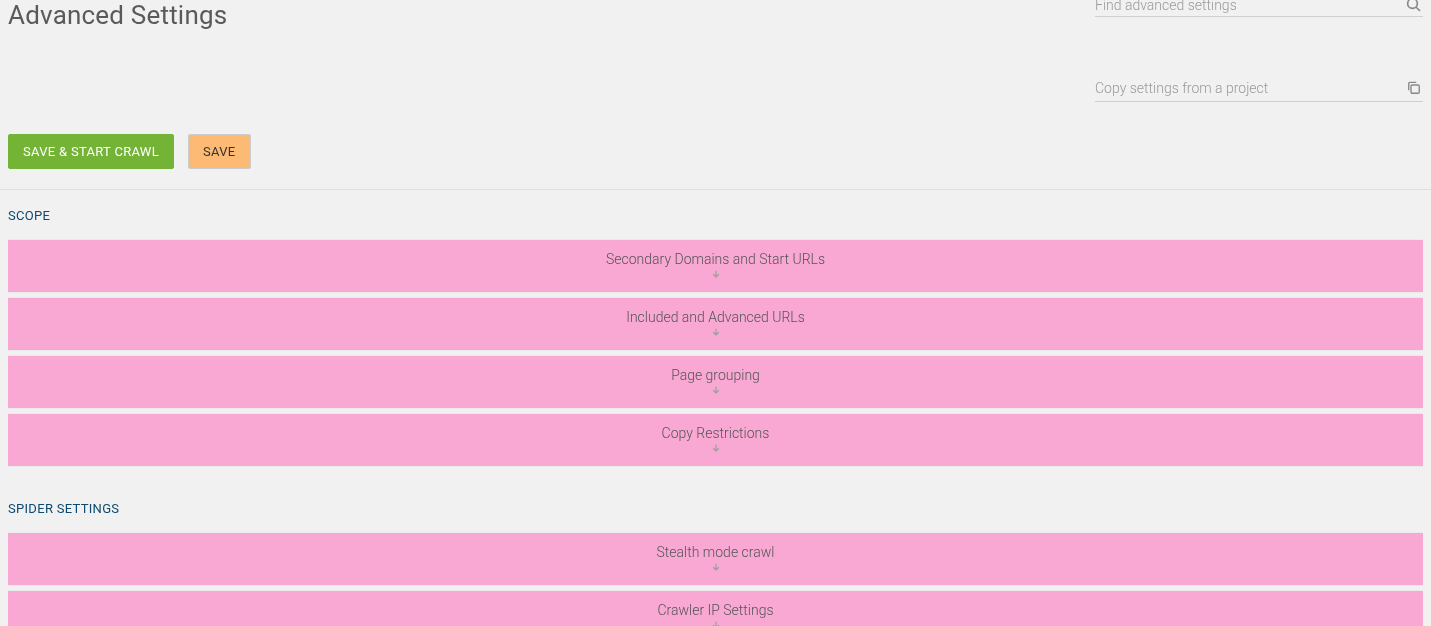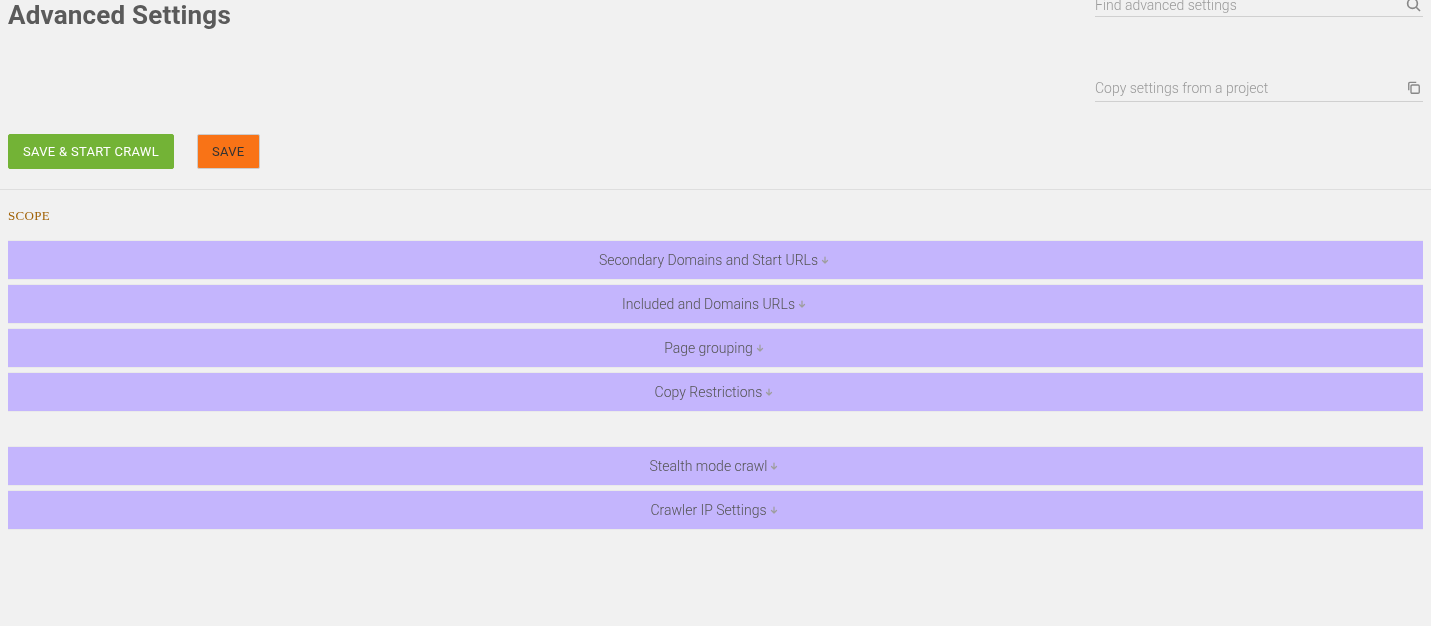--- a/index.html
+++ b/index.html
@@ -20,21 +20,21 @@
       padding: 0 8px;
     }
     .header-row {
       display: flex;
       justify-content: space-between;
       align-items: flex-start;
       padding-top: 2px;
     }
     .page-title {
       font-size: 26px;
-      font-weight: 700;
+      font-weight: 400;
       color: #5a5a5a;
       letter-spacing: 0.2px;
       margin-top: -2px;
     }
     .top-inputs {
       width: 328px;
       display: flex;
       flex-direction: column;
       gap: 28px;
       align-items: center;
@@ -67,70 +67,70 @@
       align-items: center;
       justify-content: center;
       flex-shrink: 0;
     }
     .copy-row-wrap {
       margin-top: 34px;
       gap: 6px;
     }
     .button-row {
       display: flex;
-      gap: 23px;
+      gap: 14px;
       margin-top: 32px;
       margin-bottom: 20px;
     }
     .btn {
       font-size: 13px;
       letter-spacing: 0.3px;
       padding: 9px 14px;
       border-radius: 2px;
       cursor: pointer;
       font-family: inherit;
       font-weight: 400;
     }
     .btn-primary {
       background: #73b336;
       color: #fff;
       border: 1px solid #73b336;
     }
     .btn-secondary {
-      background: #f97316;
+      background: #fdba74;
       color: #333;
       border: 1px solid #ccc;
     }
     .divider {
       border: none;
       border-top: 1px solid #dedede;
       margin: 0 -8px 18px -8px;
     }
     .section-title {
       font-size: 13px;
       font-weight: 400;
-      color: #a16207;
+      color: #0c4a6e;
       letter-spacing: 0.3px;
       margin-bottom: 16px;
       margin-top: 0;
-      font-family: Liberation Serif, serif;
     }
     .section {
       margin-bottom: 34px;
     }
     .panel {
-      background: #c4b5fd;
+      background: #f9a8d4;
       border-top: 1px solid #eaeaea;
       border-bottom: 1px solid #eaeaea;
       display: flex;
       align-items: center;
       justify-content: center;
       padding: 11px 16px;
       cursor: pointer;
       margin-bottom: 4px;
+      flex-direction: column;
     }
     .panel:last-child {
       margin-bottom: 0;
     }
     .panel-label {
       font-size: 14px;
       color: #555;
       font-weight: 300;
     }
     .expand-icon {
@@ -185,21 +185,21 @@
     <div class="section-title">SCOPE</div>
     <div class="panel">
       <span class="panel-label">Secondary Domains and Start URLs</span>
       <span class="expand-icon">
         <svg viewBox="0 0 24 24" fill="currentColor">
             <path d="M12 18 L12 6 M12 18 l-5-5 M12 18 l5-5" stroke="currentColor" stroke-width="2.5" stroke-linecap="round" fill="none"></path>
           </svg>
       </span>
     </div>
     <div class="panel">
-      <span class="panel-label">Included and Domains URLs</span>
+      <span class="panel-label">Included and Advanced URLs</span>
       <span class="expand-icon">
         <svg viewBox="0 0 24 24" fill="currentColor">
             <path d="M12 18 L12 6 M12 18 l-5-5 M12 18 l5-5" stroke="currentColor" stroke-width="2.5" stroke-linecap="round" fill="none"></path>
           </svg>
       </span>
     </div>
     <div class="panel">
       <span class="panel-label">Page grouping</span>
       <span class="expand-icon">
         <svg viewBox="0 0 24 24" fill="currentColor">
@@ -211,20 +211,21 @@
       <span class="panel-label">Copy Restrictions</span>
       <span class="expand-icon">
         <svg viewBox="0 0 24 24" fill="currentColor">
             <path d="M12 18 L12 6 M12 18 l-5-5 M12 18 l5-5" stroke="currentColor" stroke-width="2.5" stroke-linecap="round" fill="none"></path>
           </svg>
       </span>
     </div>
   </div>
 
   <div class="section">
+    <div class="section-title">SPIDER SETTINGS</div>
     <div class="panel">
       <span class="panel-label">Stealth mode crawl</span>
       <span class="expand-icon">
         <svg viewBox="0 0 24 24" fill="currentColor">
             <path d="M12 18 L12 6 M12 18 l-5-5 M12 18 l5-5" stroke="currentColor" stroke-width="2.5" stroke-linecap="round" fill="none"></path>
           </svg>
       </span>
     </div>
     <div class="panel">
       <span class="panel-label">Crawler IP Settings</span>

